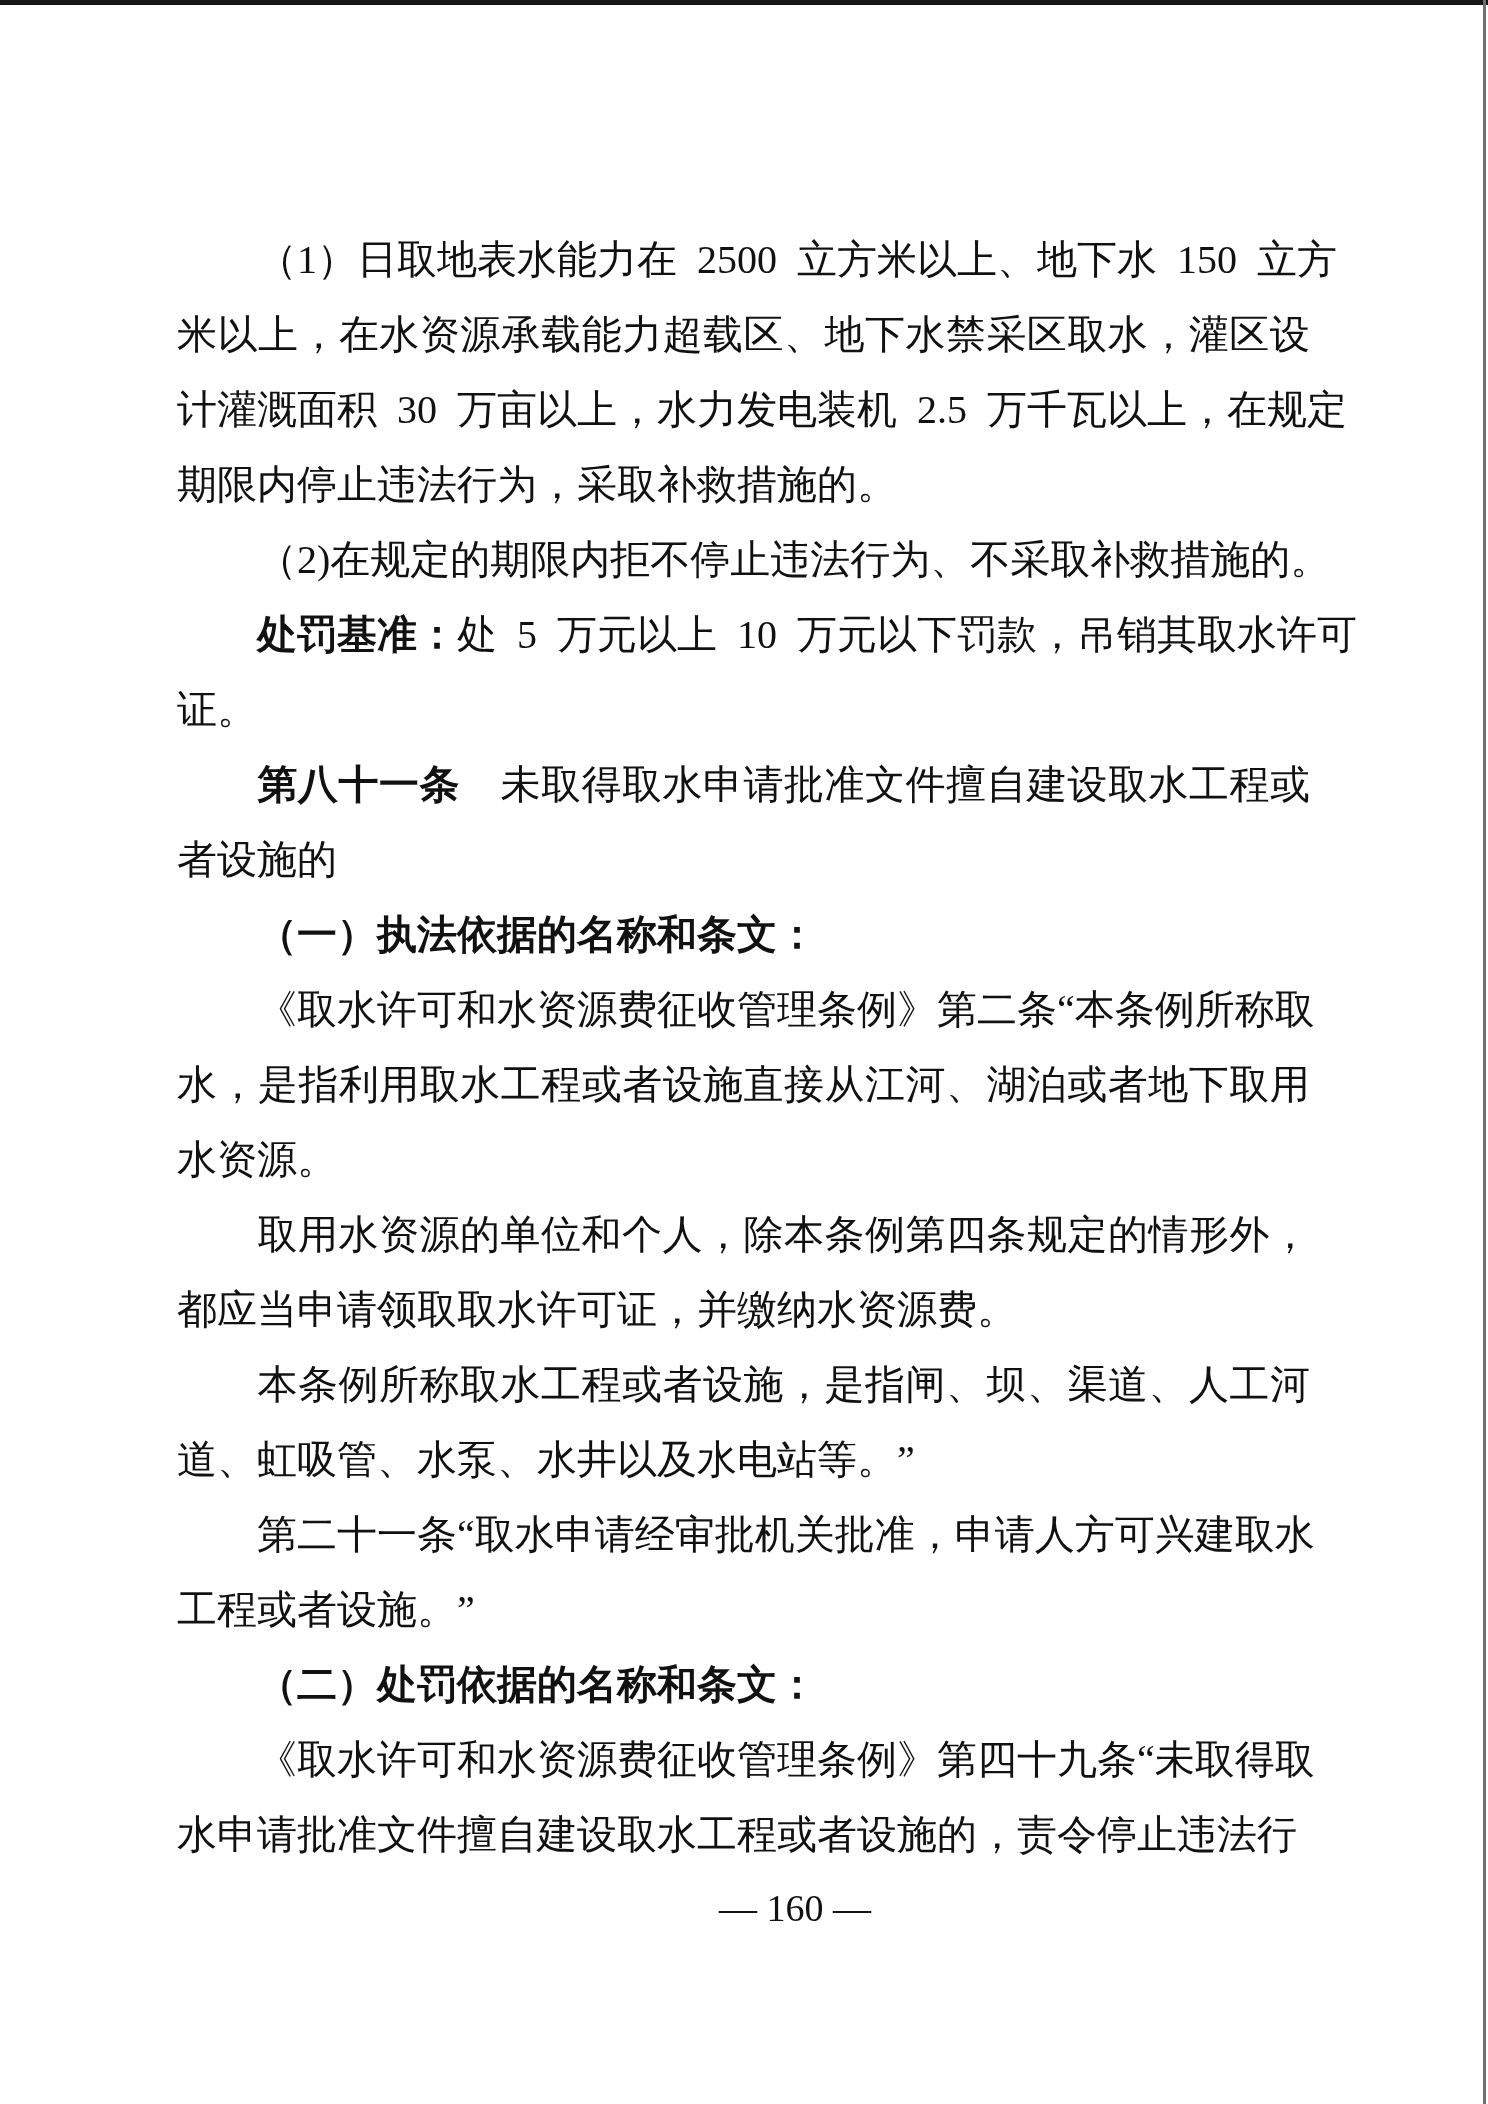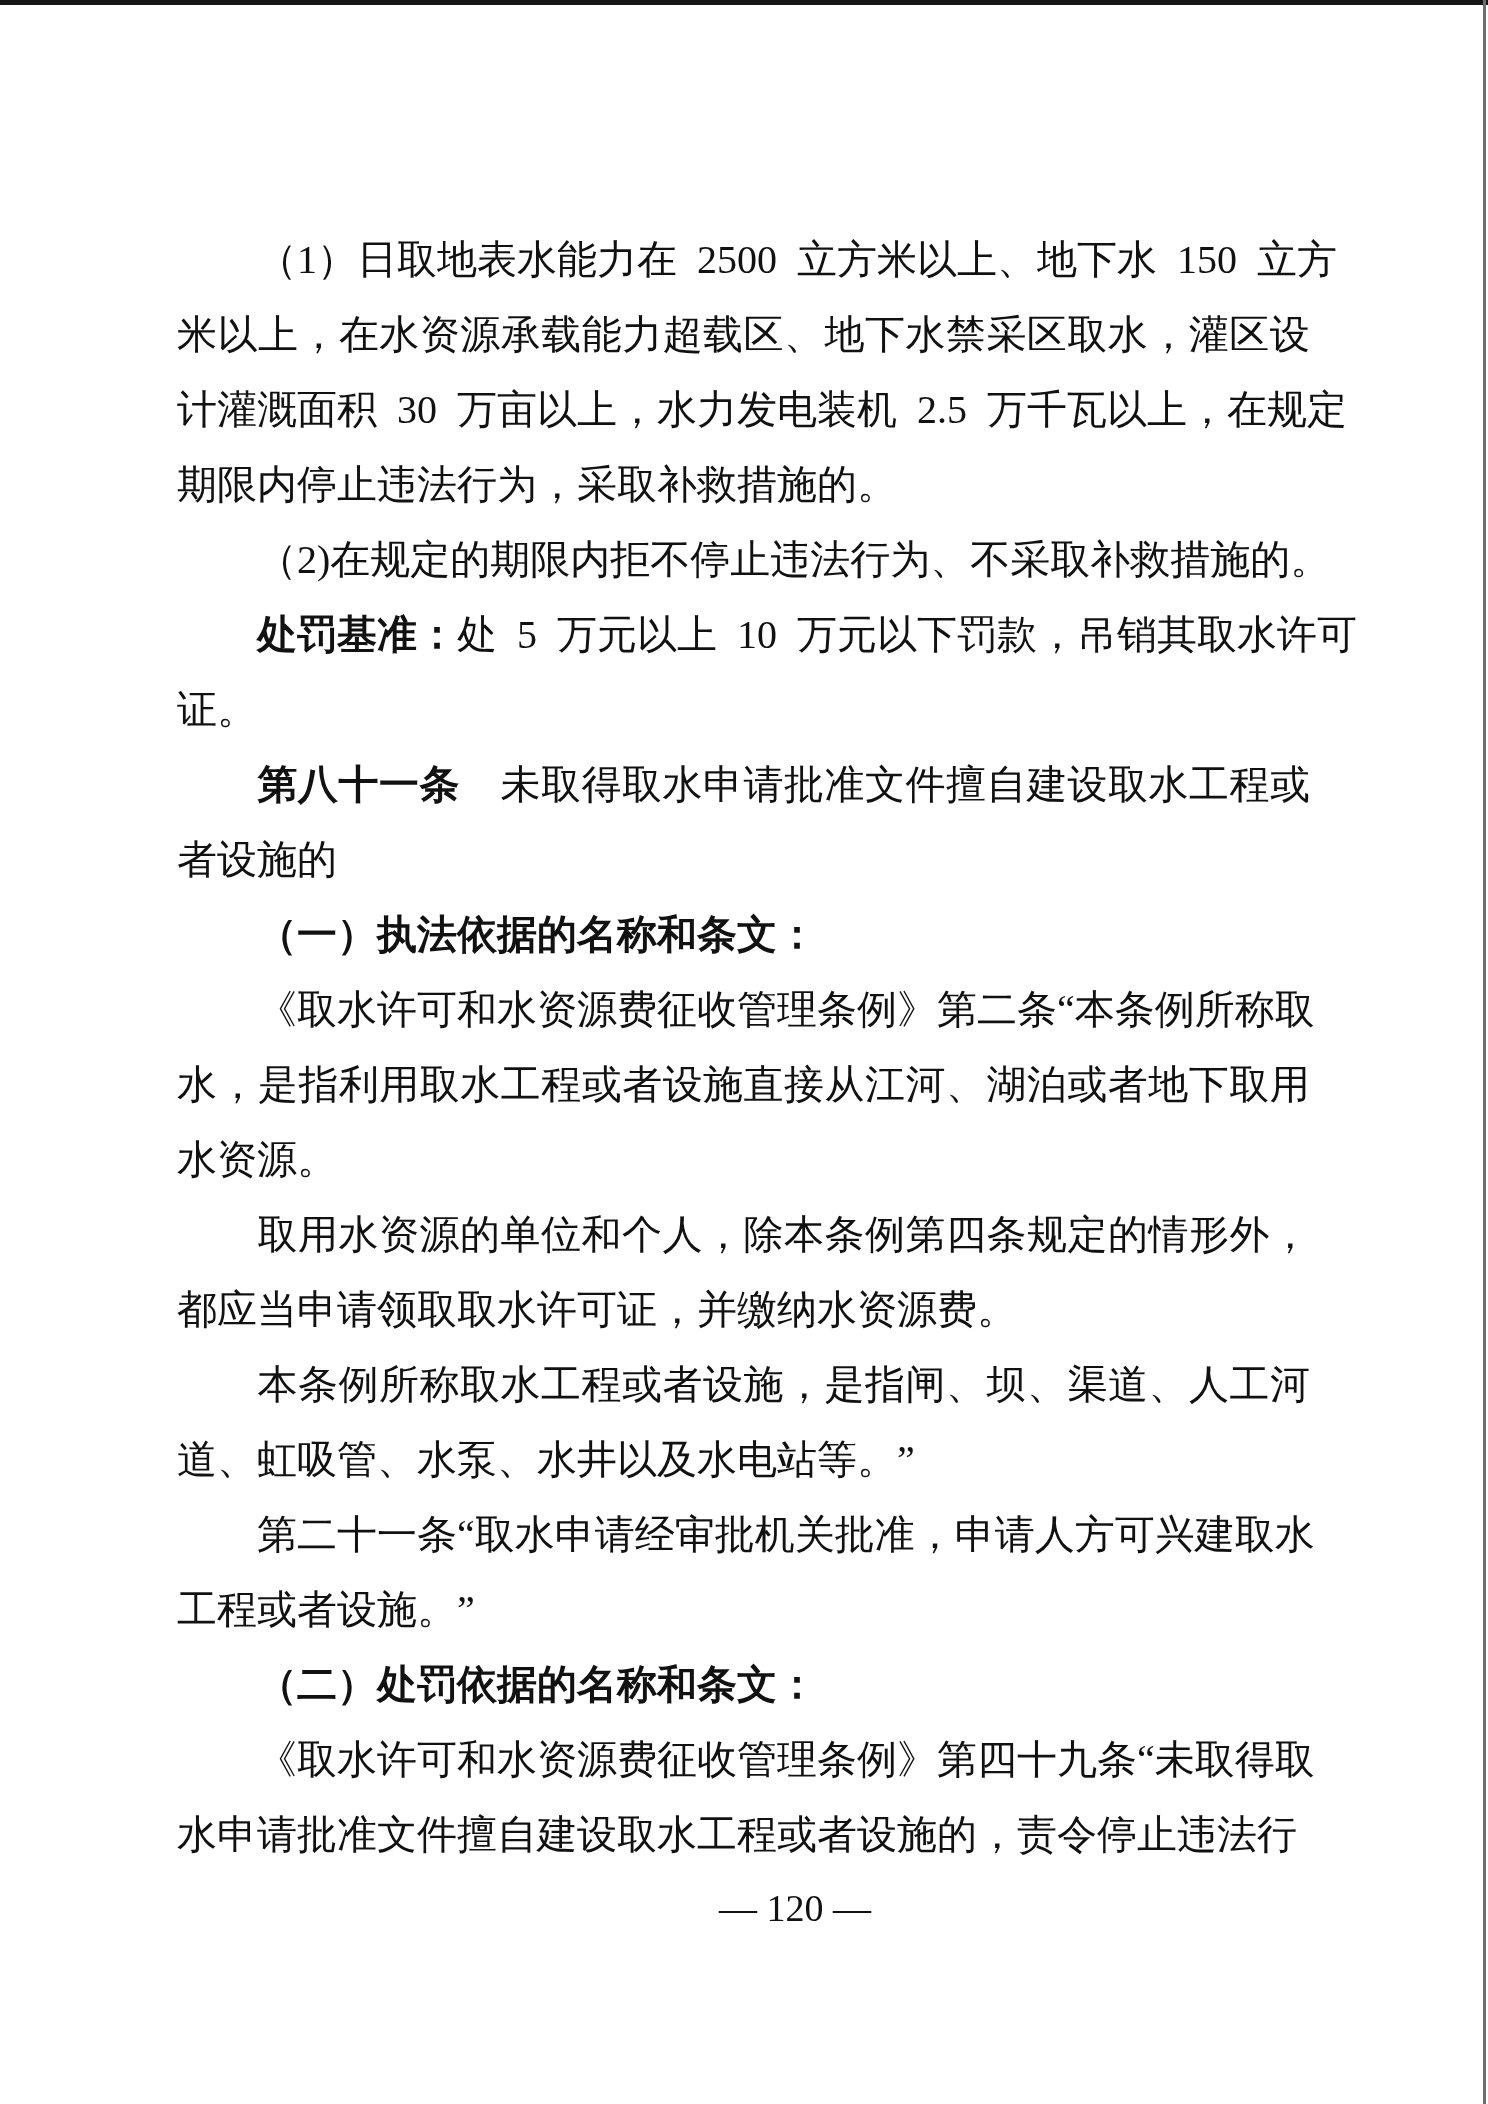--- a/index.html
+++ b/index.html
@@ -84,15 +84,15 @@
       <div class="line fill"><span class="indent"></span><span>本</span><span>条</span><span>例</span><span>所</span><span>称</span><span>取</span><span>水</span><span>工</span><span>程</span><span>或</span><span>者</span><span>设</span><span>施</span><span>，</span><span>是</span><span>指</span><span>闸</span><span>、</span><span>坝</span><span>、</span><span>渠</span><span>道</span><span>、</span><span>人</span><span>工</span><span>河</span></div>
       <div class="line"><span>道</span><span>、</span><span>虹</span><span>吸</span><span>管</span><span>、</span><span>水</span><span>泵</span><span>、</span><span>水</span><span>井</span><span>以</span><span>及</span><span>水</span><span>电</span><span>站</span><span>等</span><span>。</span><span>”</span></div>
       <div class="line fill"><span class="indent"></span><span>第</span><span>二</span><span>十</span><span>一</span><span>条</span><span>“</span><span>取</span><span>水</span><span>申</span><span>请</span><span>经</span><span>审</span><span>批</span><span>机</span><span>关</span><span>批</span><span>准</span><span>，</span><span>申</span><span>请</span><span>人</span><span>方</span><span>可</span><span>兴</span><span>建</span><span>取</span><span>水</span></div>
       <div class="line"><span>工</span><span>程</span><span>或</span><span>者</span><span>设</span><span>施</span><span>。</span><span>”</span></div>
       <div class="line"><span class="indent"></span><span class="b">（</span><span class="b">二</span><span class="b">）</span><span class="b">处</span><span class="b">罚</span><span class="b">依</span><span class="b">据</span><span class="b">的</span><span class="b">名</span><span class="b">称</span><span class="b">和</span><span class="b">条</span><span class="b">文</span><span class="b">：</span></div>
       <div class="line fill"><span class="indent"></span><span>《</span><span>取</span><span>水</span><span>许</span><span>可</span><span>和</span><span>水</span><span>资</span><span>源</span><span>费</span><span>征</span><span>收</span><span>管</span><span>理</span><span>条</span><span>例</span><span>》</span><span>第</span><span>四</span><span>十</span><span>九</span><span>条</span><span>“</span><span>未</span><span>取</span><span>得</span><span>取</span></div>
       <div class="line"><span>水</span><span>申</span><span>请</span><span>批</span><span>准</span><span>文</span><span>件</span><span>擅</span><span>自</span><span>建</span><span>设</span><span>取</span><span>水</span><span>工</span><span>程</span><span>或</span><span>者</span><span>设</span><span>施</span><span>的</span><span>，</span><span>责</span><span>令</span><span>停</span><span>止</span><span>违</span><span>法</span><span>行</span></div>
     </div>
 
   <div class="footer">
-    <span>— 120 —</span>
+    <span>— 160 —</span>
   </div>
 </div>
 
 </body></html>

